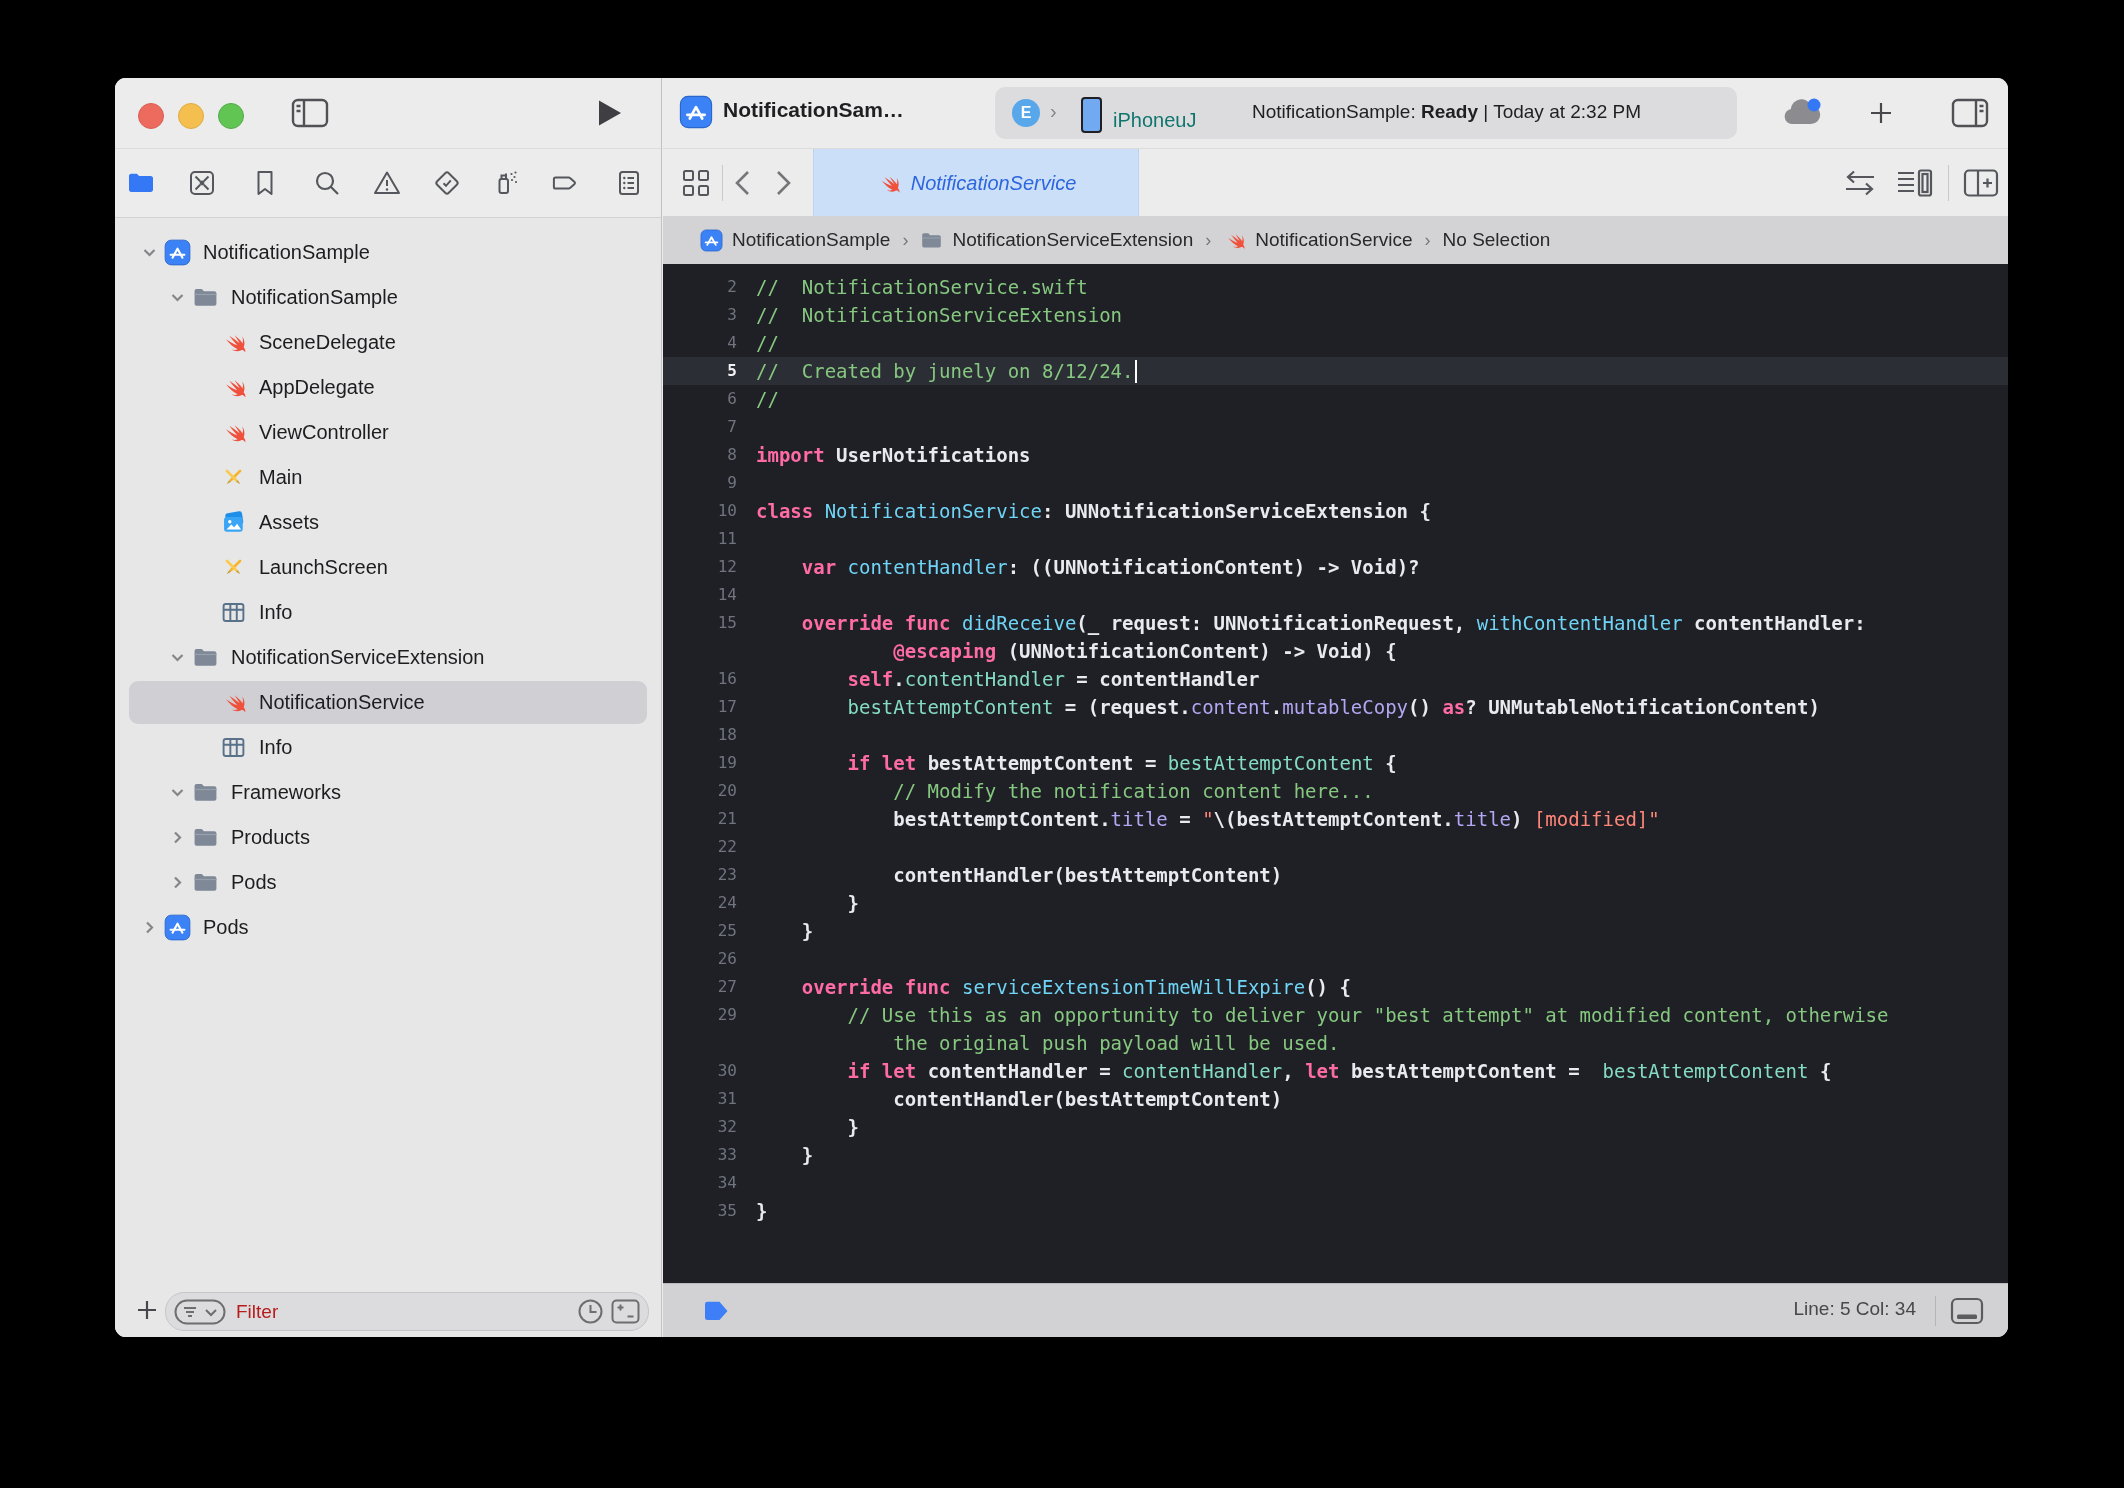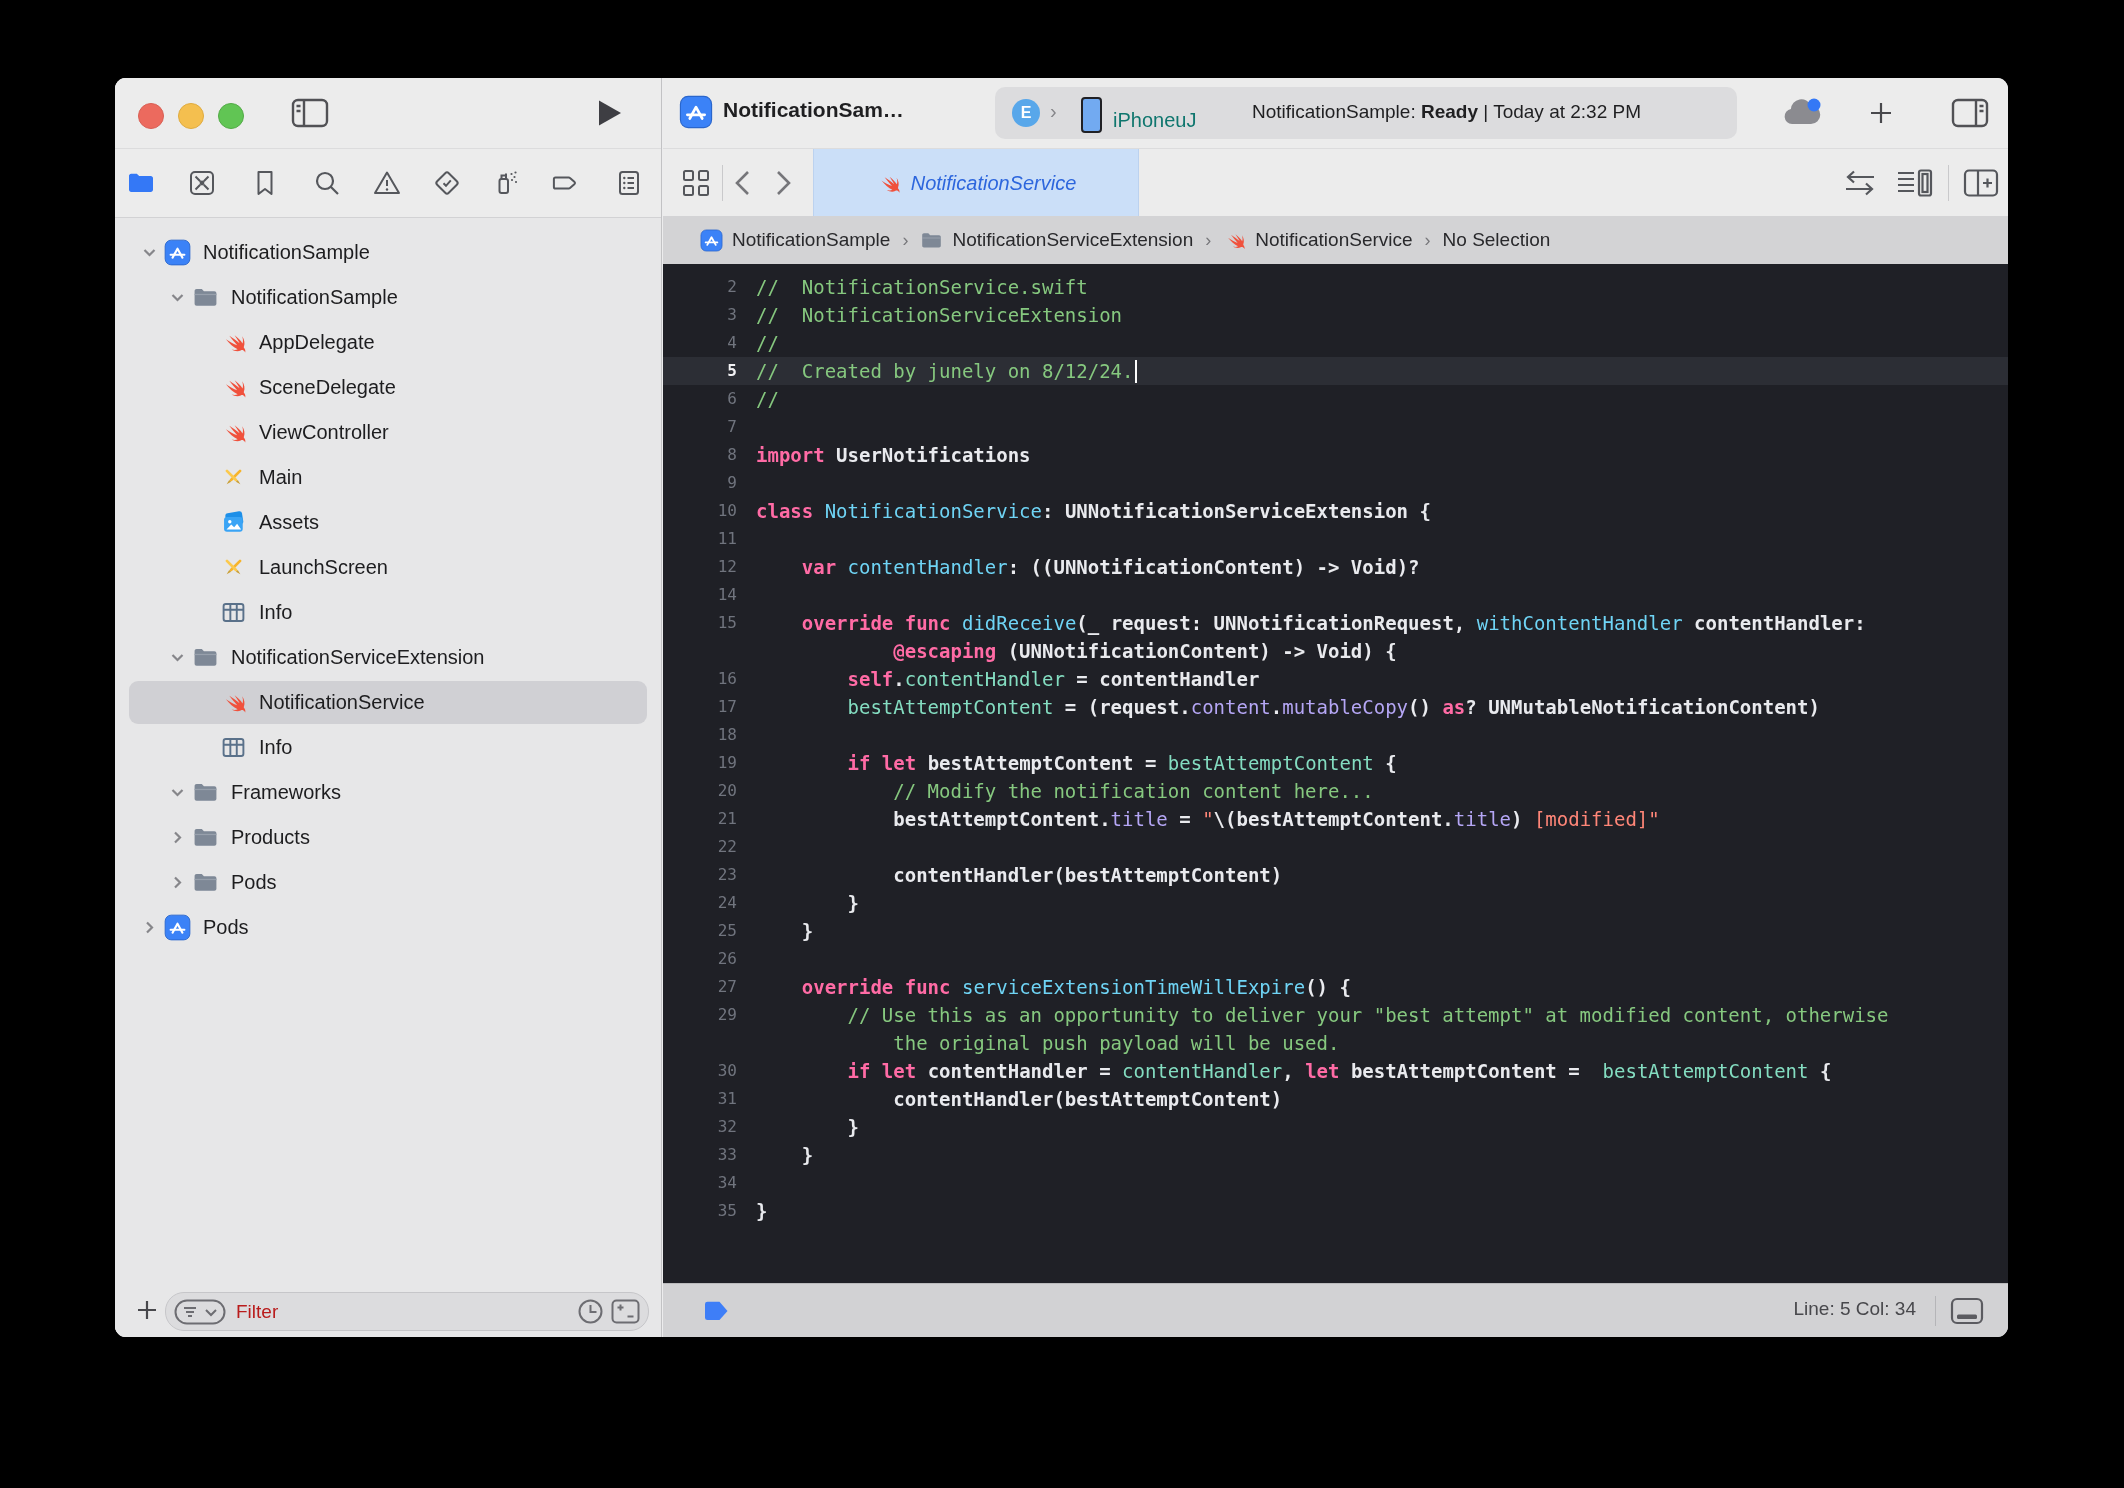--- a/index.html
+++ b/index.html
@@ -197,32 +197,32 @@
             </div>
           </div>
           <div class="trow">
             <div class="inner" style="margin-left: 79px;">
               <span class="disc"></span>
               <span class="ticon">
                 <svg viewBox="0 0 24 24" width="100%" height="100%">
                   <path d="M21.2 15.7c1.2-2.9.5-6.6-1.5-9.3.8 2.2 1 4.7.3 6.4C18.6 10.6 15.8 7.7 13 5.6c1.5 2.3 3.3 5 4.4 7-2.8-2-6.3-4.6-9.1-6.5 2.1 2.8 4.9 6.1 7 8.4-3-1.1-7-3.2-10-5.4 2.8 3.7 6.9 7.3 10.4 9-1.4.7-3.3.7-5.3.2 2.7 1.7 5.9 2 8 .8.9-.5 1.6-.5 2.4-.1.7.3 1.3 1 1.6 1.8.4-1.3 0-3-1.2-4.1z" fill="#f0513c"></path>
                 </svg>
               </span>
+              <span class="tlabel">SceneDelegate</span>
+            </div>
+          </div>
+          <div class="trow">
+            <div class="inner" style="margin-left: 79px;">
+              <span class="disc"></span>
+              <span class="ticon">
+                <svg viewBox="0 0 24 24" width="100%" height="100%">
+                  <path d="M21.2 15.7c1.2-2.9.5-6.6-1.5-9.3.8 2.2 1 4.7.3 6.4C18.6 10.6 15.8 7.7 13 5.6c1.5 2.3 3.3 5 4.4 7-2.8-2-6.3-4.6-9.1-6.5 2.1 2.8 4.9 6.1 7 8.4-3-1.1-7-3.2-10-5.4 2.8 3.7 6.9 7.3 10.4 9-1.4.7-3.3.7-5.3.2 2.7 1.7 5.9 2 8 .8.9-.5 1.6-.5 2.4-.1.7.3 1.3 1 1.6 1.8.4-1.3 0-3-1.2-4.1z" fill="#f0513c"></path>
+                </svg>
+              </span>
               <span class="tlabel">AppDelegate</span>
-            </div>
-          </div>
-          <div class="trow">
-            <div class="inner" style="margin-left: 79px;">
-              <span class="disc"></span>
-              <span class="ticon">
-                <svg viewBox="0 0 24 24" width="100%" height="100%">
-                  <path d="M21.2 15.7c1.2-2.9.5-6.6-1.5-9.3.8 2.2 1 4.7.3 6.4C18.6 10.6 15.8 7.7 13 5.6c1.5 2.3 3.3 5 4.4 7-2.8-2-6.3-4.6-9.1-6.5 2.1 2.8 4.9 6.1 7 8.4-3-1.1-7-3.2-10-5.4 2.8 3.7 6.9 7.3 10.4 9-1.4.7-3.3.7-5.3.2 2.7 1.7 5.9 2 8 .8.9-.5 1.6-.5 2.4-.1.7.3 1.3 1 1.6 1.8.4-1.3 0-3-1.2-4.1z" fill="#f0513c"></path>
-                </svg>
-              </span>
-              <span class="tlabel">SceneDelegate</span>
             </div>
           </div>
           <div class="trow">
             <div class="inner" style="margin-left: 79px;">
               <span class="disc"></span>
               <span class="ticon">
                 <svg viewBox="0 0 24 24" width="100%" height="100%">
                   <path d="M21.2 15.7c1.2-2.9.5-6.6-1.5-9.3.8 2.2 1 4.7.3 6.4C18.6 10.6 15.8 7.7 13 5.6c1.5 2.3 3.3 5 4.4 7-2.8-2-6.3-4.6-9.1-6.5 2.1 2.8 4.9 6.1 7 8.4-3-1.1-7-3.2-10-5.4 2.8 3.7 6.9 7.3 10.4 9-1.4.7-3.3.7-5.3.2 2.7 1.7 5.9 2 8 .8.9-.5 1.6-.5 2.4-.1.7.3 1.3 1 1.6 1.8.4-1.3 0-3-1.2-4.1z" fill="#f0513c"></path>
                 </svg>
               </span>

